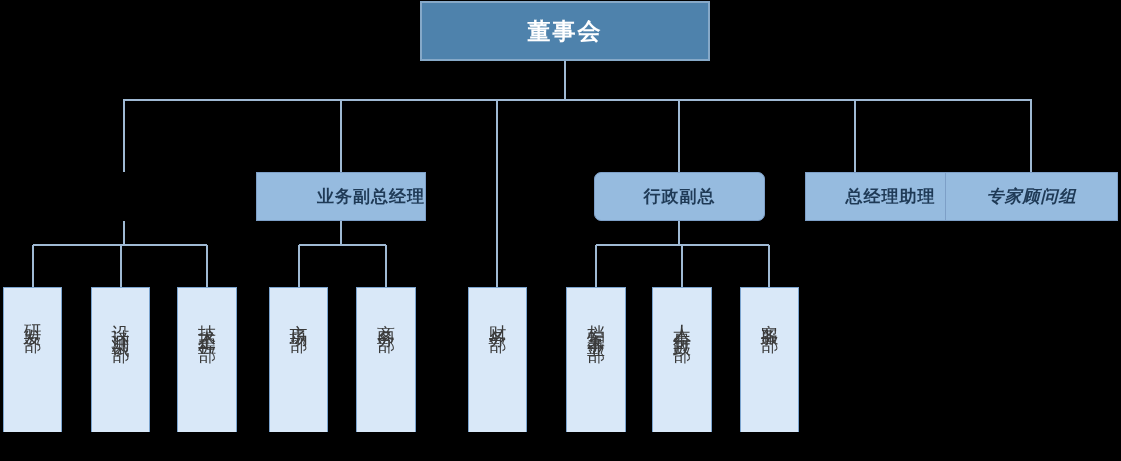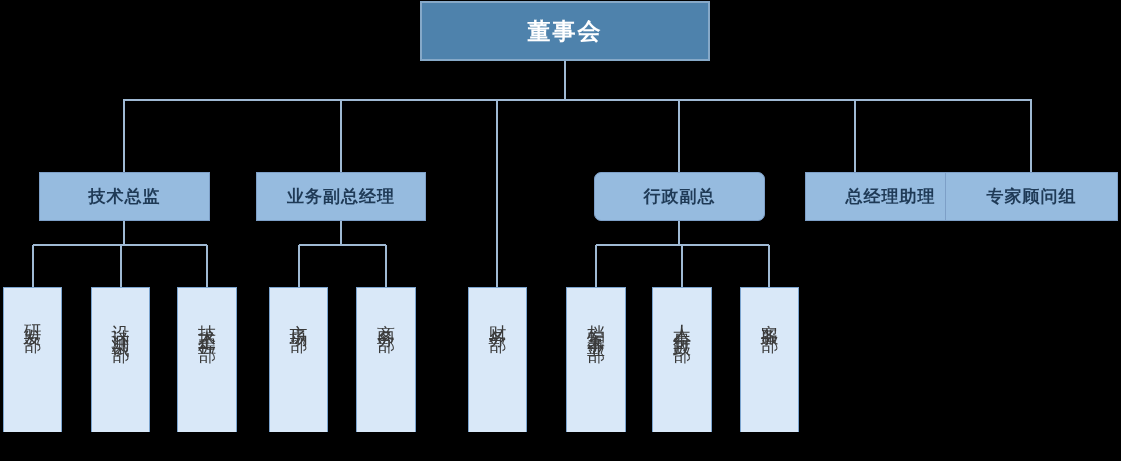--- a/index.html
+++ b/index.html
@@ -99,33 +99,30 @@
     <line x1="596" y1="245" x2="769" y2="245"></line>
     <line x1="596" y1="245" x2="596" y2="288"></line>
     <line x1="682" y1="245" x2="682" y2="288"></line>
     <line x1="769" y1="245" x2="769" y2="288"></line>
   </svg>
 
   <div class="box root-box" style="left:420px; top:1px; width:290px; height:60px;">
     <span>董事会</span>
   </div>
 
-  <div class="box mgr-box" style="left:39px; top:172px; width:171px; height:49px;">
-    <span>技术总监</span>
-  </div>
-  <div class="box mgr-box" style="left:256px; top:172px; width:170px; height:49px;">
+  <div class="box mgr-box" style="left:256px; top:172px; width:170px; height:49px;justify-content:flex-end;">
     <span>业务副总经理</span>
   </div>
   <div class="box mgr-box" style="left:594px; top:172px; width:171px; height:49px;border-radius:7px;">
     <span>行政副总</span>
   </div>
   <div class="box mgr-box" style="left:769px; top:172px; width:171px; height:49px;margin-left:36px;">
     <span>总经理助理</span>
   </div>
-  <div class="box mgr-box" style="left:945px; top:172px; width:173px; height:49px;">
+  <div class="box mgr-box" style="left:945px; top:172px; width:173px; height:49px;font-style:italic;">
     <span>专家顾问组</span>
   </div>
 
   <div class="box dept-box" style="left:3px; top:287px; width:59px; height:166px;">
     <span>研发部</span>
   </div>
   <div class="box dept-box" style="left:91px; top:287px; width:59px; height:166px;">
     <span>设计测试部</span>
   </div>
   <div class="box dept-box" style="left:177px; top:287px; width:60px; height:166px;">

